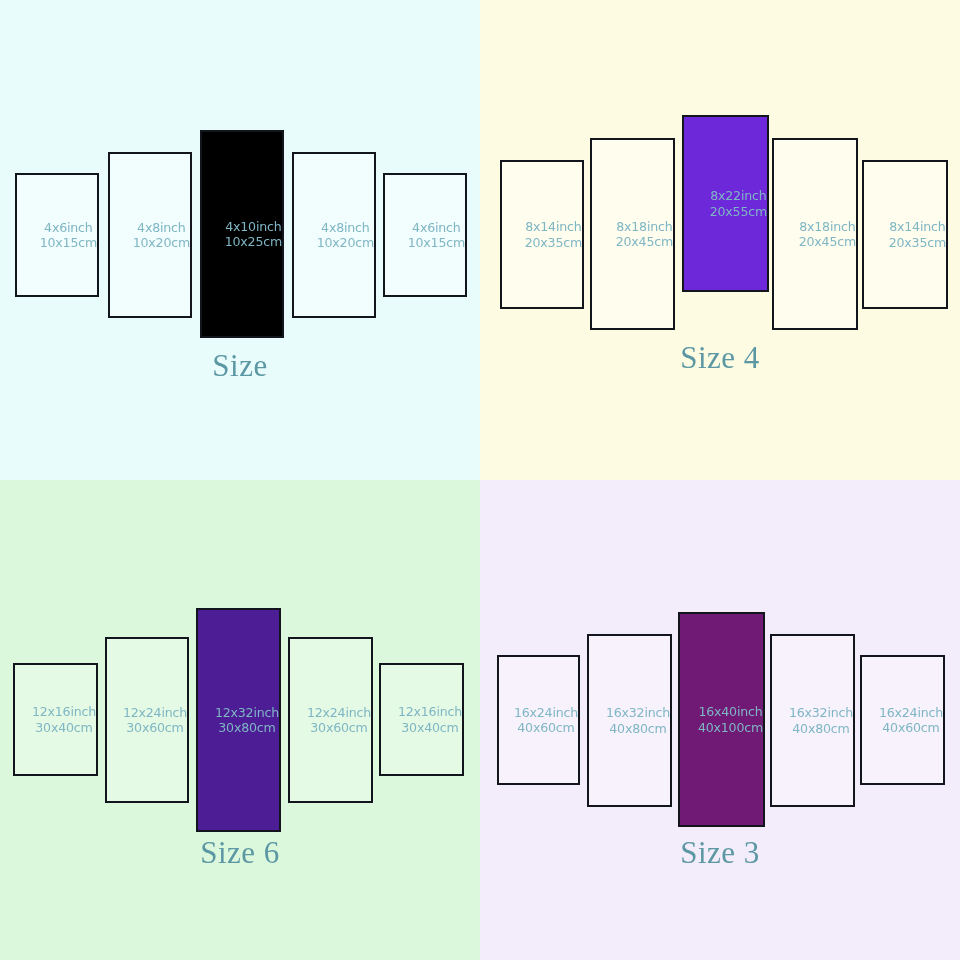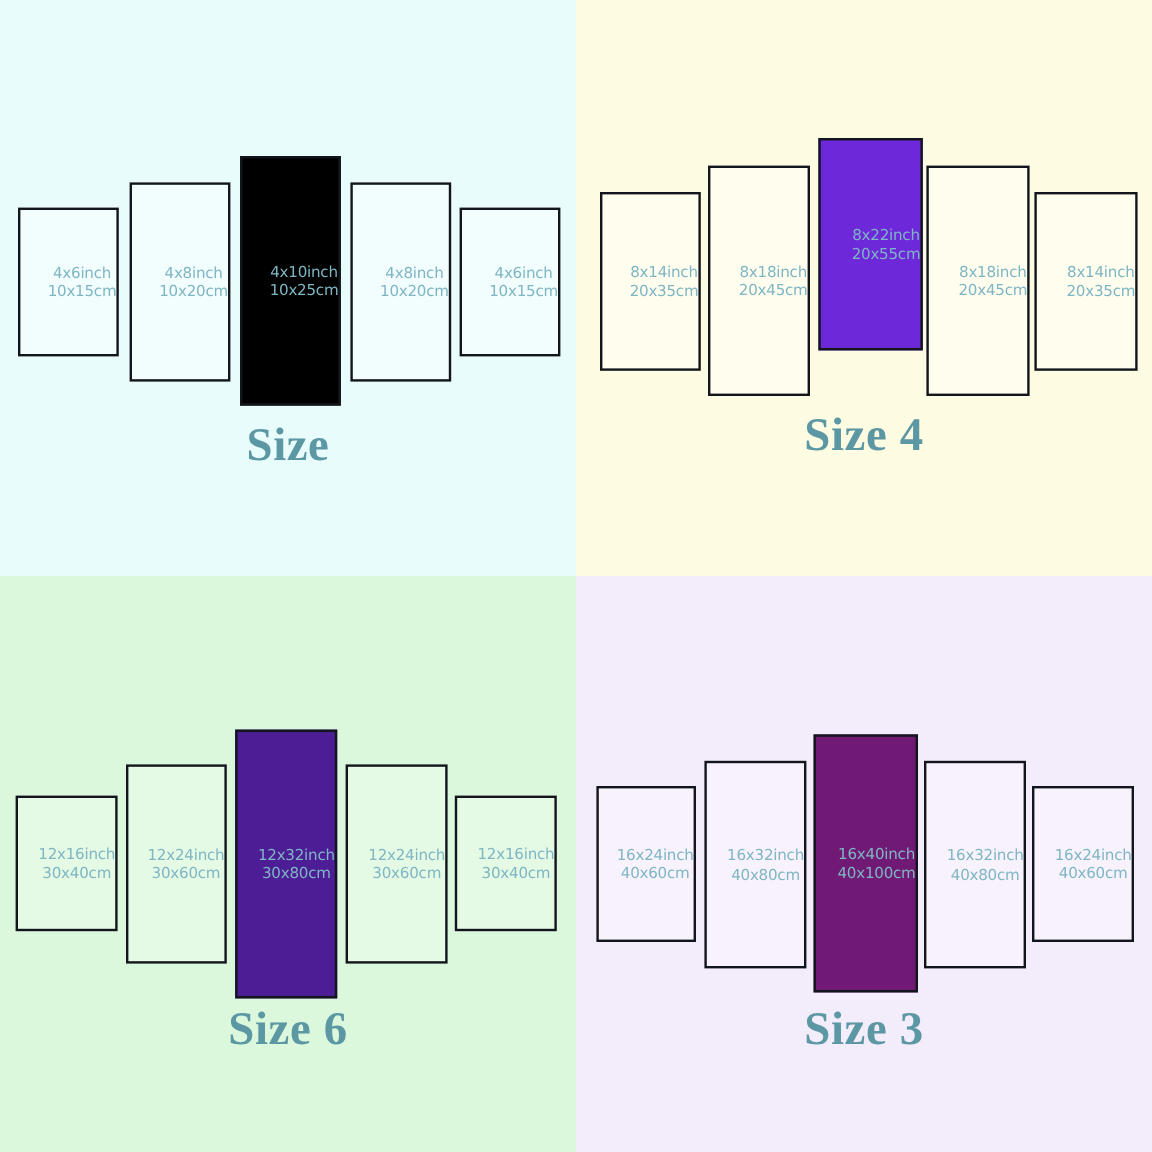--- a/index.html
+++ b/index.html
@@ -46,22 +46,22 @@
     font-size: 12.6px;
     font-weight: 400;
   }
   .frame-label .ln { display: block; }
 
   .quad-title {
     position: absolute;
     width: 100%;
     text-align: center;
     font-family: "Liberation Serif", "DejaVu Serif", serif;
-    font-weight: bold;
-    font-size: 39px;
+    font-weight: normal;
+    font-size: 31px;
     letter-spacing: 0.5px;
   }
 </style>
 </head>
 <body>
 
 <div id="board">
     <div class="quadrant q-tl" style="background: rgb(232, 252, 252);">
       <div class="frames">
         <div class="frame" style="left: 15px; top: 143px; width: 84px; height: 124px; background: rgb(242, 253, 253); border-color: rgb(18, 22, 28);">

